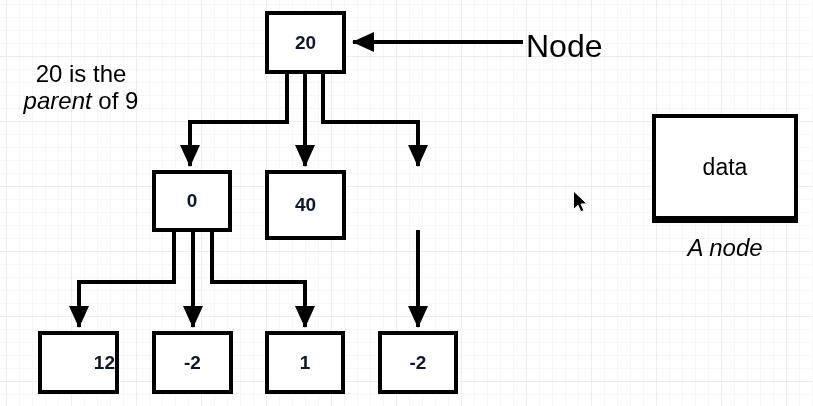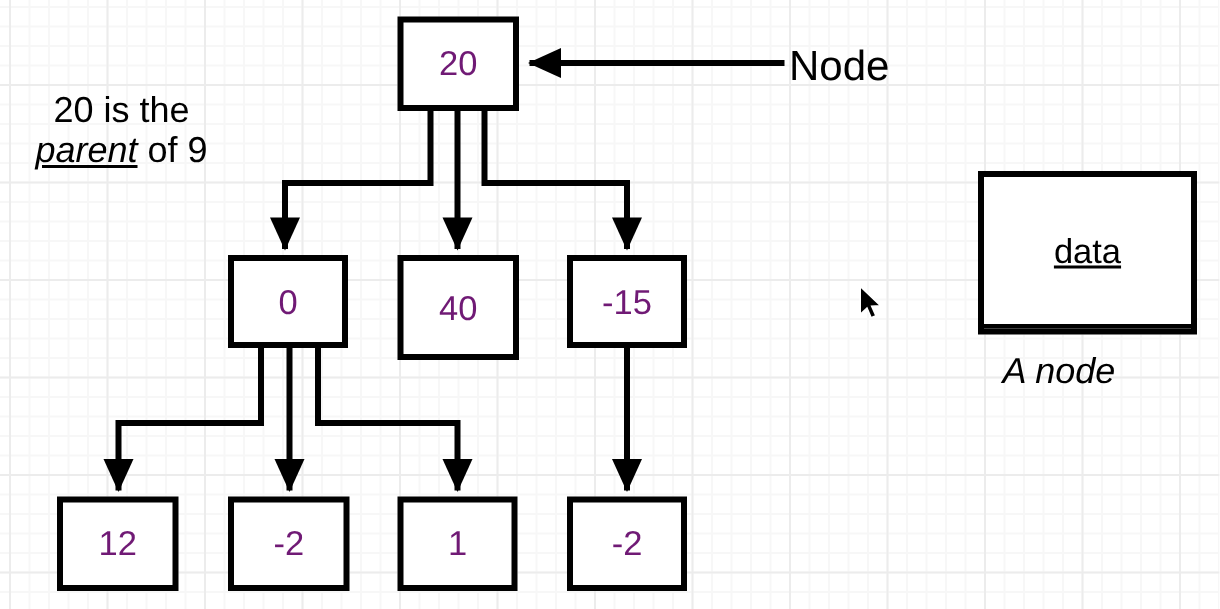--- a/index.html
+++ b/index.html
@@ -23,76 +23,76 @@
   svg.wires { position: absolute; left: 0; top: 0; z-index: 1; }
 
   .node {
     position: absolute;
     z-index: 2;
     background: #ffffff;
     border: 4px solid #000000;
     display: flex;
     align-items: center;
     justify-content: center;
-    font-size: 23px;
-    color: #701a75;
+    font-size: 19px;
+    color: #0f172a;
+    font-weight: bold;
   }
   .n-root { left: 265px; top: 11px;  width: 81px; height: 63px; }
   .n-c0   { left: 152px; top: 170px; width: 80px; height: 62px; }
   .n-c40  { left: 265px; top: 170px; width: 81px; height: 70px; }
   .n-c15  { left: 378px; top: 170px; width: 80px; height: 62px; }
-  .n-g12  { left: 38px;  top: 331px; width: 81px; height: 63px; }
+  .n-g12  { left: 38px;  top: 331px; width: 81px; height: 63px; justify-content: flex-end; }
   .n-g2a  { left: 152px; top: 331px; width: 81px; height: 63px; }
   .n-g1   { left: 265px; top: 331px; width: 80px; height: 63px; }
   .n-g2b  { left: 378px; top: 331px; width: 80px; height: 63px; }
 
   .note {
     position: absolute;
     left: 10px; top: 60px; width: 142px;
     z-index: 2;
     text-align: center;
     font-size: 24px;
     line-height: 27px;
     color: #000000;
   }
-  .note .it { font-style: italic; text-decoration: underline; }
+  .note .it { font-style: italic; }
 
   .pointer-label {
     position: absolute;
     left: 526px; top: 28px;
     z-index: 2;
-    font-size: 28px;
+    font-size: 32px;
     color: #000000;
     white-space: nowrap;
   }
 
   .legend {
     position: absolute;
     left: 652px; top: 114px;
     width: 146px; height: 109px;
     z-index: 2;
     background: #ffffff;
     border: 4px solid #000000;
     display: flex;
     flex-direction: column;
-    text-decoration: underline;
   }
   .legend .row {
     flex: 1;
     display: flex;
     align-items: center;
     justify-content: center;
     font-size: 23px;
     color: #000000;
   }
   .legend .row:first-child { border-bottom: 3px solid #000000; }
 
   .legend-caption {
     position: absolute;
-    left: 633px; top: 234px; width: 146px;
+    left: 652px; top: 234px; width: 146px;
     z-index: 2;
     text-align: center;
     font-style: italic;
     font-size: 24px;
     color: #000000;
   }
 
   .cursor { position: absolute; left: 572px; top: 190px; z-index: 3; }
 </style>
 </head>
@@ -129,23 +129,20 @@
 
   <div class="node n-root">
     <span>20</span>
   </div>
   <div class="node n-c0">
     <span>0</span>
   </div>
   <div class="node n-c40">
     <span>40</span>
   </div>
-  <div class="node n-c15">
-    <span>-15</span>
-  </div>
   <div class="node n-g12">
     <span>12</span>
   </div>
   <div class="node n-g2a">
     <span>-2</span>
   </div>
   <div class="node n-g1">
     <span>1</span>
   </div>
   <div class="node n-g2b">

